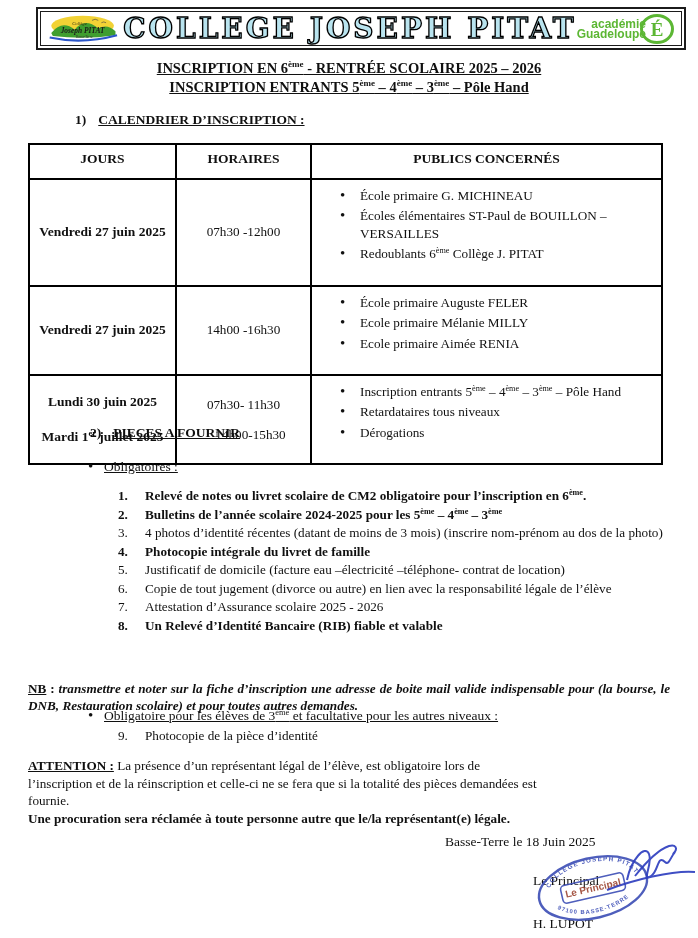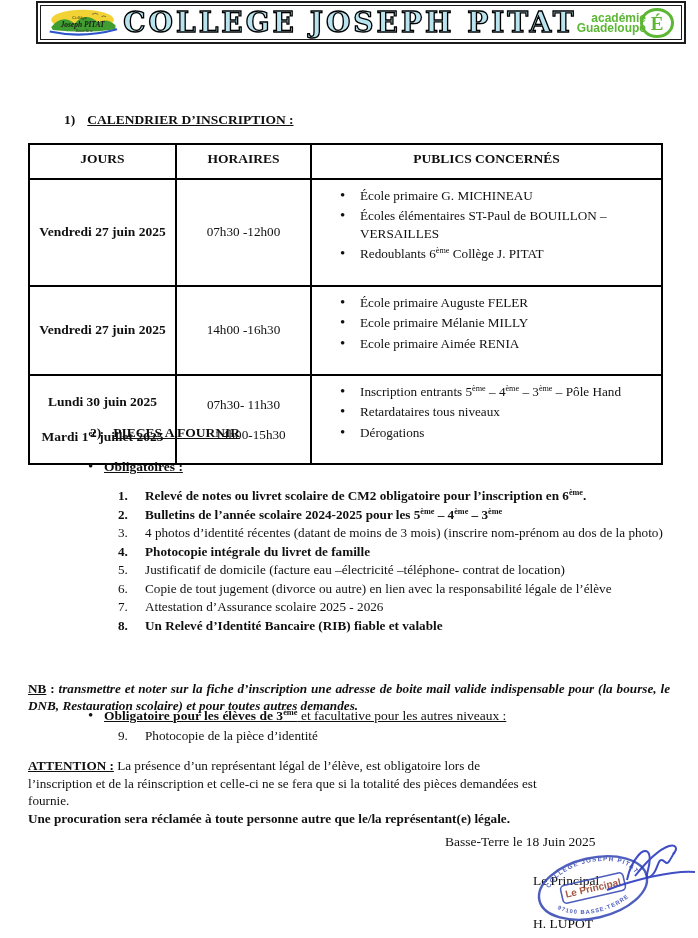--- a/index.html
+++ b/index.html
@@ -1,61 +1,61 @@
 <!DOCTYPE html>
 <html><head>
 <meta charset="utf-8">
 <style>
   html,body{margin:0;padding:0;background:#e8e8e8;}
   .page{position:relative;width:698px;height:938px;background:#ffffff;margin:0 auto;
         font-family:"Liberation Serif",serif;color:#101010;overflow:hidden;}
   sup{font-size:0.62em;line-height:0;vertical-align:super;}
 
   
-  .band-outer{position:absolute;left:36px;top:1px;width:650px;height:43px;border:2px solid #1b1b1b;
+  .band-outer{position:absolute;left:36px;top:7px;width:650px;height:43px;border:2px solid #1b1b1b;
               padding:2px;box-sizing:border-box;background:#fff;}
   .band-inner{width:100%;height:100%;border:1.5px solid #1b1b1b;box-sizing:border-box;
               display:flex;align-items:center;padding:0 4px;}
   .band-title{flex:1;text-align:center;font-family:"DejaVu Serif",serif;font-weight:bold;
               font-size:28px;letter-spacing:3px;color:#b9e4ef;
               -webkit-text-stroke:1.3px #000;text-shadow:0 0 1px #000;white-space:nowrap;}
   .academy{display:flex;align-items:center;margin-right:2px;}
   .ac-text{font-family:"Liberation Sans",sans-serif;font-weight:bold;color:#5cb734;
            font-size:12px;line-height:10px;text-align:right;margin-right:-7px;position:relative;z-index:1;}
 
   
   .doc-title{position:absolute;top:59px;left:0;width:100%;text-align:center;
              font-weight:bold;font-size:14.5px;line-height:19px;}
   .doc-title .u{text-decoration:underline;}
 
   
   .section-head{position:absolute;font-weight:bold;font-size:13.5px;}
   .section-head .num{margin-right:12px;}
   .section-head .u{text-decoration:underline;}
-  #sec1{top:112px;left:64px;}
+  #sec1{top:112px;left:75px;}
   #sec2{top:425px;left:90px;}
 
   
   table.cal{position:absolute;top:143px;left:28px;width:633px;border-collapse:collapse;table-layout:fixed;}
   table.cal th,table.cal td{border:2px solid #000;box-sizing:border-box;}
   table.cal th{height:35px;font-size:13.5px;font-weight:bold;text-align:center;vertical-align:top;padding-top:6px;}
   .c-days{font-weight:bold;text-align:center;vertical-align:middle;font-size:13.5px;}
   .c-times{text-align:center;vertical-align:middle;font-size:13.2px;}
   .c-publics{vertical-align:middle;padding:4px 6px 19px 14px;}
   .c-publics ul{margin:0;padding:0;list-style:none;}
   .c-publics li{position:relative;padding-left:34px;margin:3px 0;font-size:13.2px;line-height:1.32;}
   .c-publics li::before{content:"\2022";position:absolute;left:14px;top:-1px;font-size:15px;}
   .day-line + .day-line{margin-top:19px;}
   .time-line + .time-line{margin-top:14px;padding-left:14px;}
   tr.r1{height:87px;} tr.r2{height:68px;} tr.r3{height:75px;}
 
   
   .bullet-head{position:absolute;font-size:13.5px;}
   .bullet-head .dot{position:absolute;left:0;top:-1px;font-size:15px;}
-  .bullet-head .lbl{margin-left:16px;font-weight:bold;text-decoration:underline;}
+  .bullet-head .lbl{margin-left:16px;font-weight:normal;text-decoration:underline;}
   .bullet-head .lbl2{text-decoration:underline;}
   #bullet-oblig{top:459px;left:88px;}
   #bullet-3eme{top:708px;left:88px;}
 
   .olist{position:absolute;top:487px;left:118px;width:552px;}
   .olist-item{display:flex;margin-bottom:1.5px;font-size:13.2px;line-height:17px;}
   .olist-item .num{width:20px;flex:none;}
   .olist-item .txt{flex:1;padding-left:7px;text-align:justify;}
   .olist-item.b{font-weight:bold;}
 
@@ -102,20 +102,24 @@
           <div>Guadeloupe</div>
         </div>
         <svg width="36" height="32" viewBox="0 0 36 32">
           <ellipse cx="18" cy="16" rx="15.5" ry="13.5" fill="#ffffff" stroke="#5cb734" stroke-width="3"></ellipse>
           <text x="18" y="23" font-size="19" font-weight="bold" text-anchor="middle" fill="#5cb734" font-family="Liberation Serif,serif">É</text>
         </svg>
       </div>
     </div>
   </div>
 
+  <div class="doc-title">
+    <div><span class="u">INSCRIPTION EN 6<sup>ème</sup> - RENTRÉE SCOLAIRE 2025 – 2026</span></div>
+    <div><span class="u">INSCRIPTION ENTRANTS 5<sup>ème</sup> – 4<sup>ème</sup> – 3<sup>ème</sup> – Pôle Hand</span></div>
+  </div>
 
   <div class="section-head" id="sec1">
     <span class="num">1)</span><span class="u">CALENDRIER D’INSCRIPTION :</span>
   </div>
 
   <table class="cal">
     <colgroup>
         <col style="width:147px">
         <col style="width:135px">
         <col style="width:351px">

